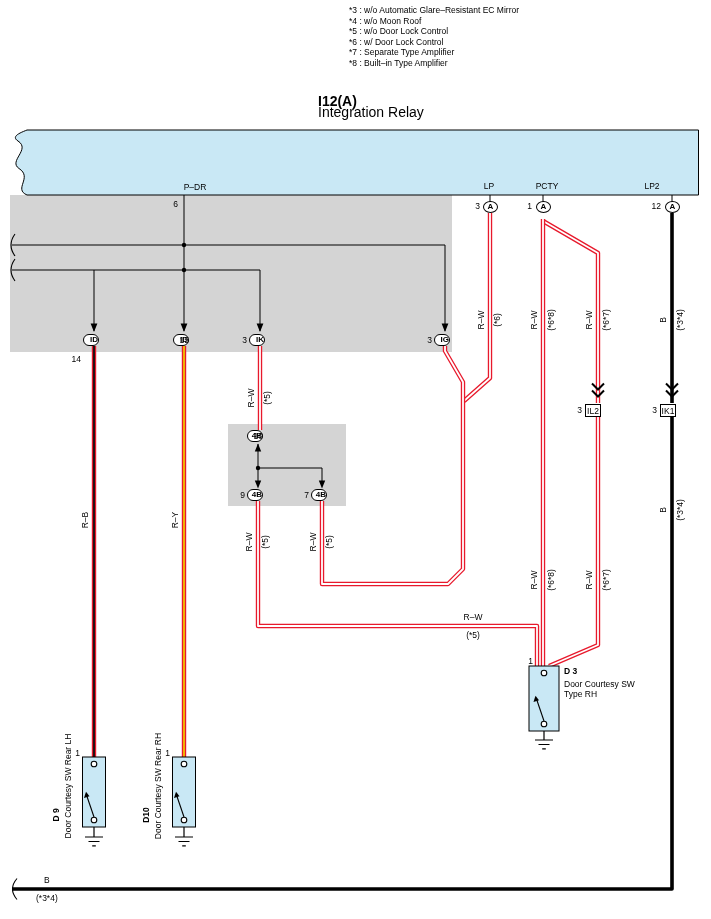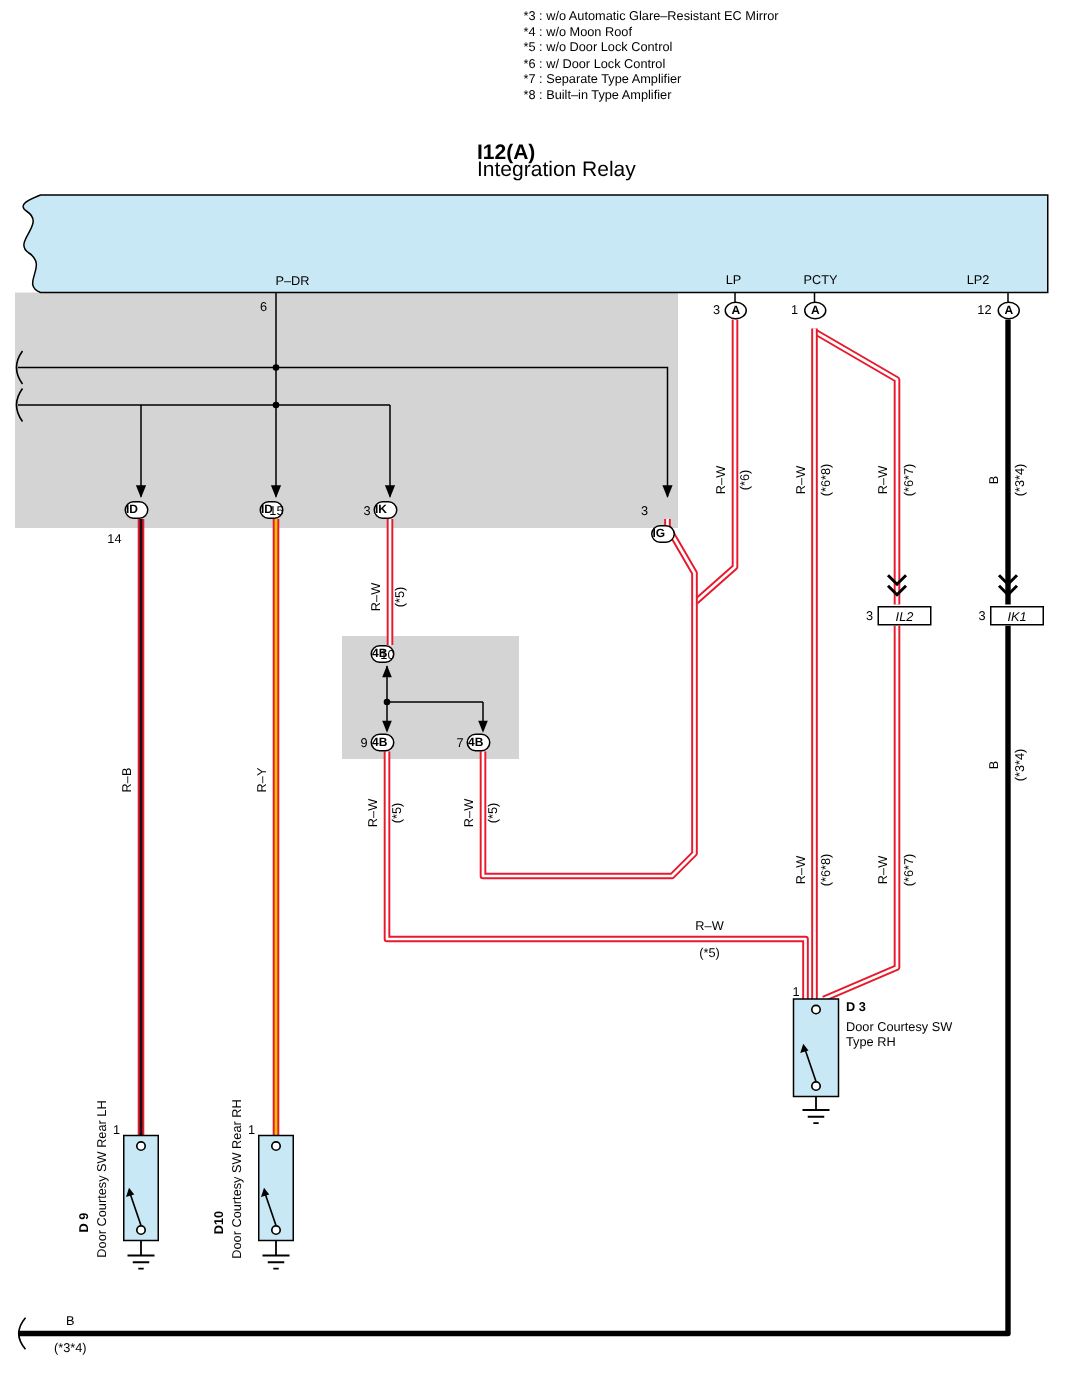--- a/index.html
+++ b/index.html
@@ -7,27 +7,27 @@
          font-family:"Liberation Sans",sans-serif;color:#000;}
   .abs{position:absolute;}
   .shade{position:absolute;background:#d4d4d4;}
   .lbl{position:absolute;font-size:8.5px;line-height:10px;white-space:nowrap;}
   .cx{transform:translateX(-50%);}
   .r{width:16px;text-align:right;}
   .b{font-weight:bold;}
   .vlabel{position:absolute;font-size:8.5px;line-height:9px;white-space:nowrap;
           transform:translate(-50%,-50%) rotate(-90deg);}
   .oval{position:absolute;width:16px;height:12px;border:1px solid #000;border-radius:6px;
-        background:#fff;font-size:8px;font-weight:bold;text-align:left;line-height:10px;
+        background:#fff;font-size:8px;font-weight:bold;text-align:right;line-height:10px;
         box-sizing:border-box;}
   .term{position:absolute;width:15px;height:12px;border:1px solid #000;border-radius:50%;
         background:#fff;font-size:8px;font-weight:bold;text-align:center;line-height:10px;
         box-sizing:border-box;}
-  .jbox{position:absolute;width:36px;height:13px;border:1px solid #000;background:#fff;
-        font-size:8.5px;text-align:center;line-height:12px;box-sizing:border-box;font-style:italic;}
+  .jbox{position:absolute;width:16px;height:13px;border:1px solid #000;background:#fff;
+        font-size:8.5px;text-align:center;line-height:12px;box-sizing:border-box;}
   .lgd{position:absolute;left:349px;top:5px;font-size:8.5px;line-height:10.5px;white-space:nowrap;}
   .hdr{position:absolute;left:318px;top:96px;font-size:14px;line-height:11px;white-space:nowrap;}
 </style>
 </head>
 <body>
 
 <div class="stage">
 
   <div class="shade" style="left:10px;top:195px;width:442px;height:157px;"></div>
   <div class="shade" style="left:228px;top:424px;width:118px;height:82px;"></div>
@@ -156,21 +156,21 @@
   <span class="lbl r" style="left:516px;top:201px">1</span>
   <span class="lbl r" style="left:645px;top:201px">12</span>
 
   <span class="term" style="left:483px;top:201px">A</span>
   <span class="term" style="left:536px;top:201px">A</span>
   <span class="term" style="left:665px;top:201px">A</span>
 
   <span class="oval" style="left:83px;top:334px">ID</span>
   <span class="oval" style="left:173px;top:334px">ID</span>
   <span class="oval" style="left:249px;top:334px">IK</span>
-  <span class="oval" style="left:434px;top:350px">IG</span>
+  <span class="oval" style="left:434px;top:334px">IG</span>
   <span class="lbl r" style="left:65px;top:354px">14</span>
   <span class="lbl r" style="left:173px;top:335px">15</span>
   <span class="lbl r" style="left:231px;top:335px">3</span>
   <span class="lbl r" style="left:416px;top:335px">3</span>
 
   <span class="oval" style="left:247px;top:430px">4B</span>
   <span class="oval" style="left:247px;top:489px">4B</span>
   <span class="oval" style="left:311px;top:489px">4B</span>
   <span class="lbl r" style="left:247px;top:431px">10</span>
   <span class="lbl r" style="left:229px;top:490px">9</span>

